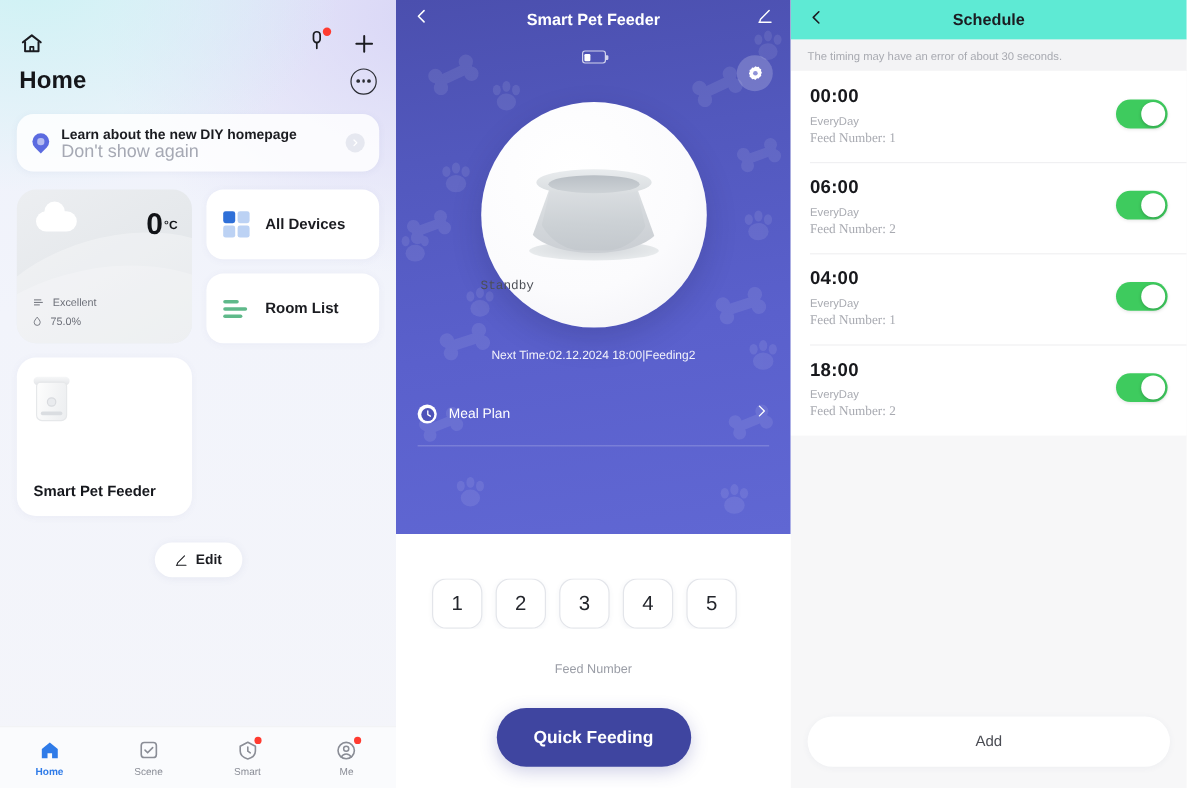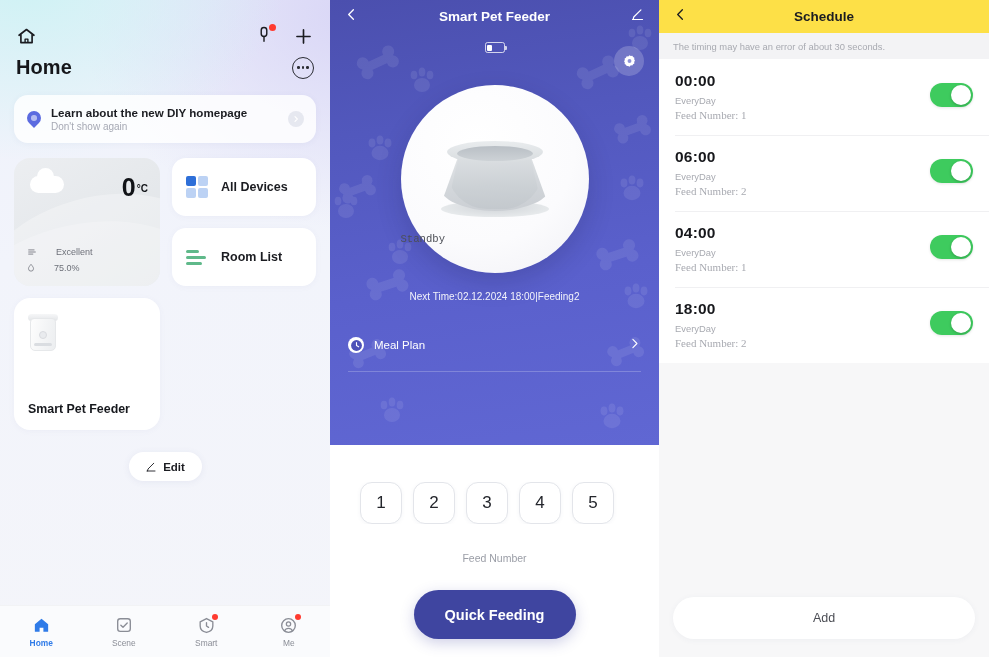--- a/index.html
+++ b/index.html
@@ -56,21 +56,21 @@
     box-shadow: 0 1px 6px rgba(90,100,150,.06);
   }
   .diy-pin { width: 16px; height: 20px; position: relative; flex: none; margin-right: 9px; }
   .diy-pin .head {
     position: absolute; left: 1px; top: 2px; width: 14px; height: 14px;
     background: #5b6be0; border-radius: 50% 50% 50% 0; transform: rotate(-45deg);
   }
   .diy-pin .hole { position: absolute; left: 5.2px; top: 6px; width: 5.5px; height: 5.5px; background: rgba(255,255,255,.55); border-radius: 50%; }
   .diy-texts { flex: 1; min-width: 0; }
   .diy-title { font-size: 11.6px; font-weight: bold; color: #1b1c21; line-height: 14px; }
-  .diy-sub { font-size: 10px; color: #a6a9b4; line-height: 12px; margin-top: 1px; }
+  .diy-sub { font-size: 15px; color: #a6a9b4; line-height: 12px; margin-top: 1px; }
   .diy-chev {
     width: 16px; height: 16px; border-radius: 50%; background: #e6e8f0;
     display: flex; align-items: center; justify-content: center; flex: none;
   }
 
   .home-grid { display: flex; gap: 12px; margin: 15px 14px 0 14px; }
   .weather-card {
     position: relative;
     width: 146px; height: 128px; border-radius: 16px;
     background: linear-gradient(150deg, #eceef1 0%, #e6e9ec 45%, #dfe3e7 100%);
@@ -91,21 +91,21 @@
     background: #fff; border-radius: 11px; z-index: 2;
   }
   .cloud::before {
     content: ""; position: absolute; left: 7px; top: -8px; width: 17px; height: 17px;
     background: #fff; border-radius: 50%;
   }
   .temp-wrap { position: absolute; right: 12px; top: 16px; z-index: 2; display: flex; align-items: flex-start; }
   .temp-num { font-size: 25px; font-weight: bold; color: #111317; line-height: 26px; }
   .temp-unit { font-size: 10px; font-weight: bold; color: #111317; margin-top: 9px; margin-left: 1px; }
   .weather-foot { position: absolute; left: 12px; bottom: 12px; z-index: 2; }
-  .wf-row { display: flex; align-items: center; gap: 18px; margin-top: 5px; }
+  .wf-row { display: flex; align-items: center; gap: 6px; margin-top: 5px; }
   .wf-text { font-size: 9px; color: #6d7079; }
 
   .side-stack { display: flex; flex-direction: column; gap: 12px; flex: 1; }
   .side-card {
     height: 58px; border-radius: 14px; background: #fff;
     display: flex; align-items: center; padding: 0 14px;
     box-shadow: 0 1px 6px rgba(90,100,150,.05);
   }
   .side-label { font-size: 12.5px; font-weight: bold; color: #1b1c21; margin-left: 13px; }
   .grid-icon { width: 22px; height: 22px; display: grid; grid-template-columns: 1fr 1fr; grid-template-rows: 1fr 1fr; gap: 2.5px; flex: none; }
@@ -264,21 +264,21 @@
     display: flex; align-items: center; justify-content: center;
     color: #fff; font-size: 14.5px; font-weight: bold;
     box-shadow: 0 4px 14px rgba(63,69,160,.25);
   }
 
   
   .panel-schedule {
     position: relative; width: 330px; height: 657px; background: #f7f7f8; overflow: hidden;
   }
   .sch-topbar {
-    height: 33px; background: #fde047; display: flex; align-items: center; padding: 12px 14px;
+    height: 33px; background: #5eead4; display: flex; align-items: center; padding: 12px 14px;
   }
   .sch-title { flex: 1; text-align: center; font-size: 13.5px; font-weight: bold; color: #1b1c21; }
   .sch-note {
     height: 26px; background: #f3f3f5; display: flex; align-items: center;
     padding: 0 14px; font-size: 9.4px; color: #a8aab1;
   }
   .sch-list { background: #fff; }
   .sch-item {
     position: relative; height: 76px; padding: 12px 16px 0 16px;
     display: flex; align-items: flex-start;

